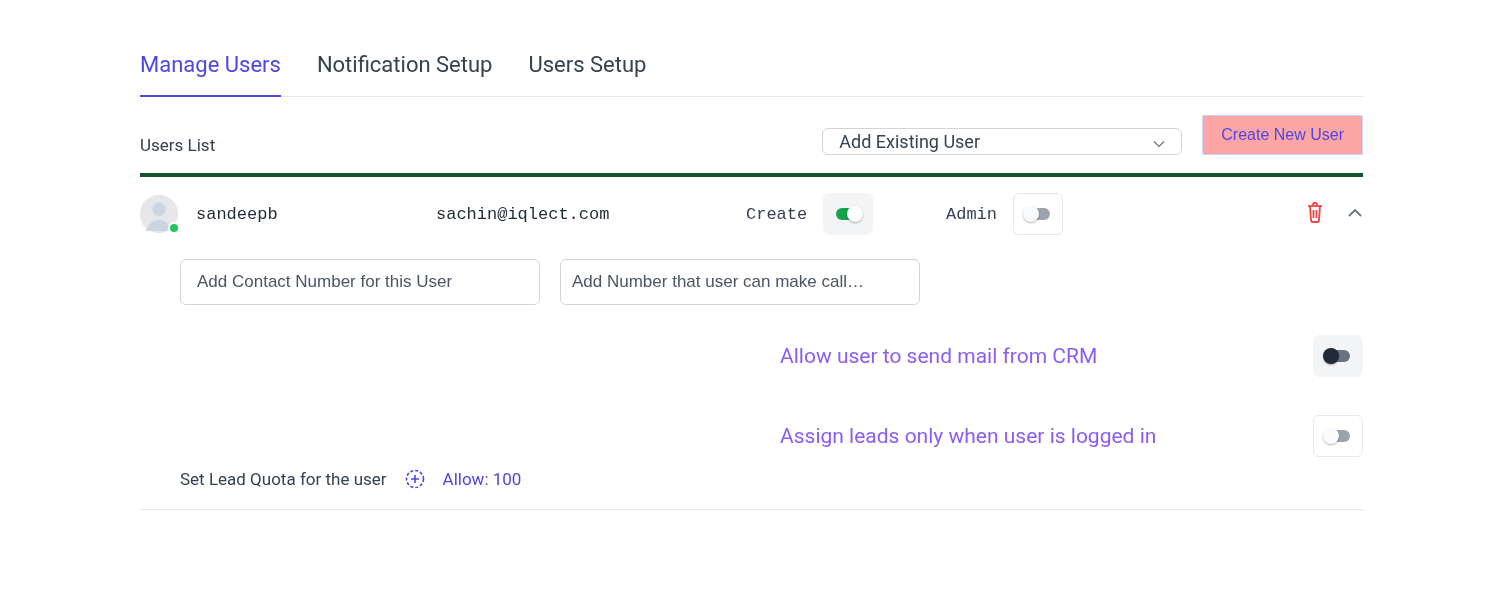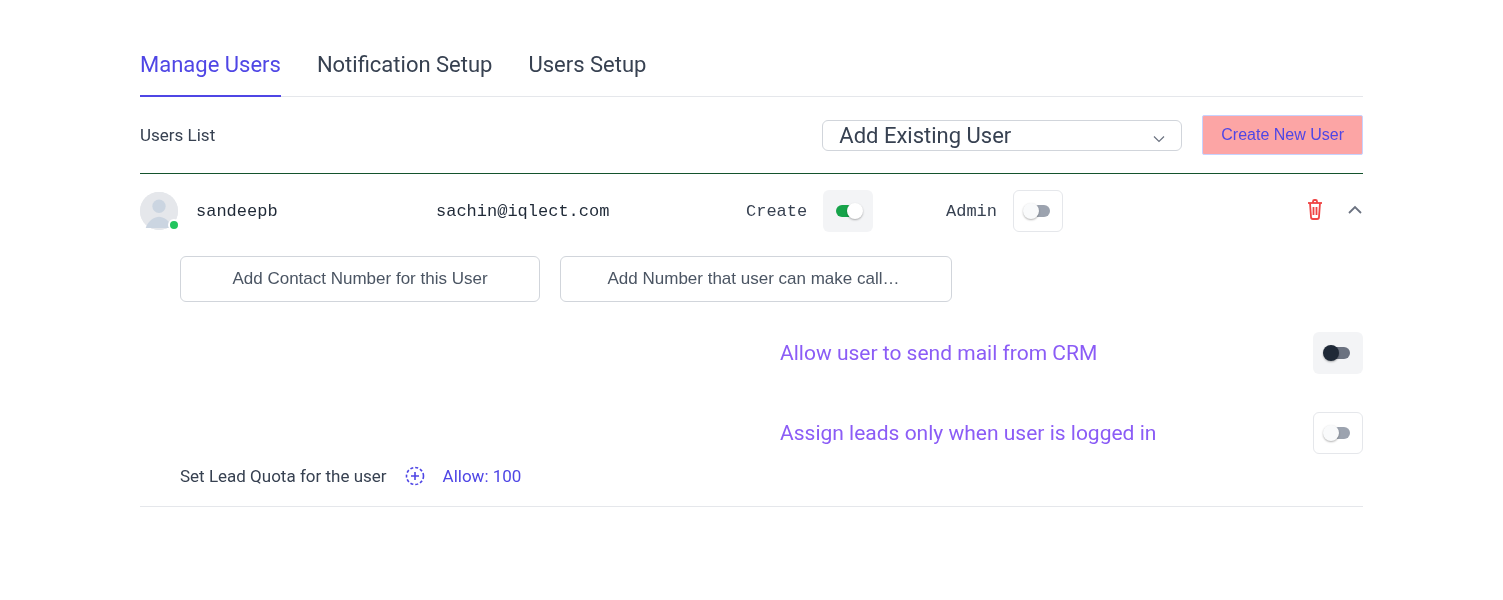--- a/index.html
+++ b/index.html
@@ -25,38 +25,38 @@
     cursor: pointer;
     border-bottom: 2px solid transparent;
     margin-bottom: -1px;
   }
   .tab.active {
     color: #4f46e5;
     border-bottom-color: #4f46e5;
   }
   .list-header {
     display: flex;
-    align-items: center;
+    align-items: flex-end;
     padding: 18px 0;
-    border-bottom: 1px solid #14532d;
+    border-bottom: 4px solid #14532d;
   }
   .list-title {
     font-size: 17px;
     color: #374151;
     flex: 1;
   }
   .select-existing {
     width: 360px;
     border: 1px solid #d1d5db;
     border-radius: 6px;
     padding: 2px 16px;
     display: flex;
     align-items: center;
     justify-content: space-between;
-    font-size: 22px;
+    font-size: 18px;
     color: #374151;
     margin-right: 20px;
     cursor: pointer;
     background: #fff;
   }
   .select-existing .caret {
     color: #6b7280;
   }
   .btn-outline {
     border: 1px solid #c7d2fe;
@@ -138,25 +138,24 @@
     padding-top: 8px;
   }
   .input-row { display:flex; gap: 20px; margin-bottom: 24px; }
   .text-input {
     border: 1px solid #d1d5db;
     border-radius: 6px;
     padding: 12px 16px;
     font-size: 17px;
     color: #8b5cf6;
     background:#fff;
-    text-align:center;
   }
   .text-input::placeholder { color: #4b5563; }
   .ti1 { width: 360px; }
-  .ti2 { width: 392px; padding-left: 11px; }
+  .ti2 { width: 360px; padding-left: 11px; }
 
   .grid2 {
     display:flex;
     align-items:flex-end;
   }
   .left-col { width: 560px; display:flex; align-items:center; gap: 18px; padding-top: 28px;}
   .right-col { flex:1; }
   .setting-row {
     display:flex; align-items:center; justify-content: space-between;
     padding: 6px 0 6px 0;

